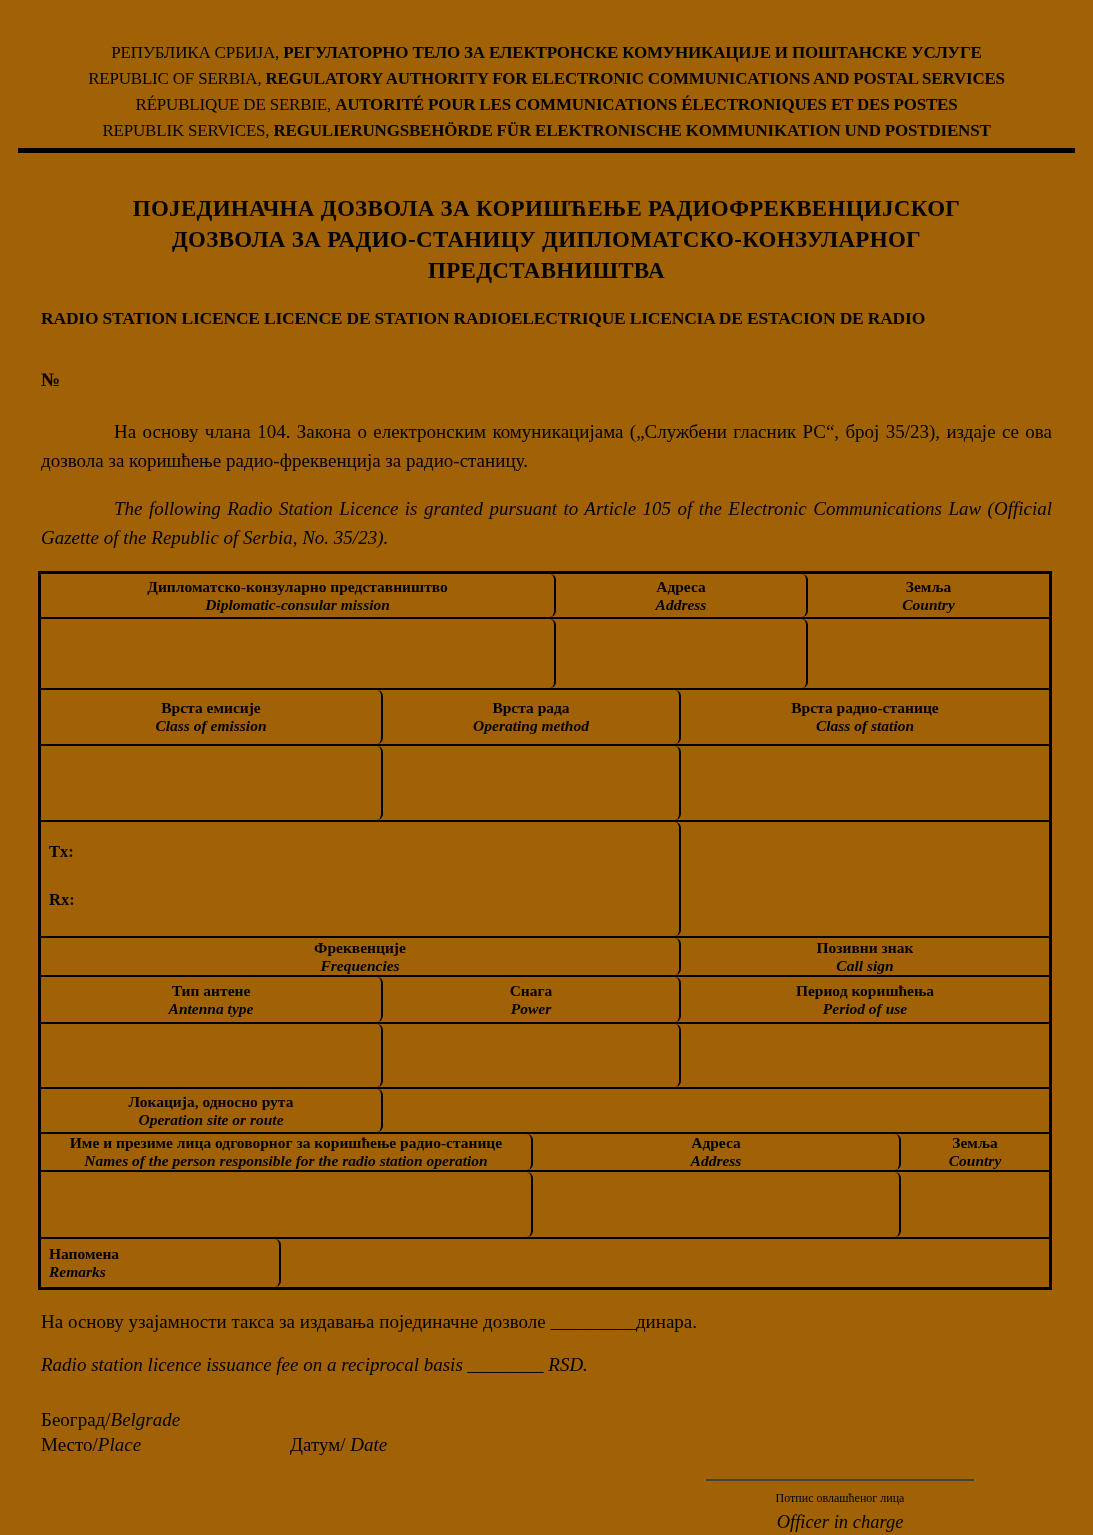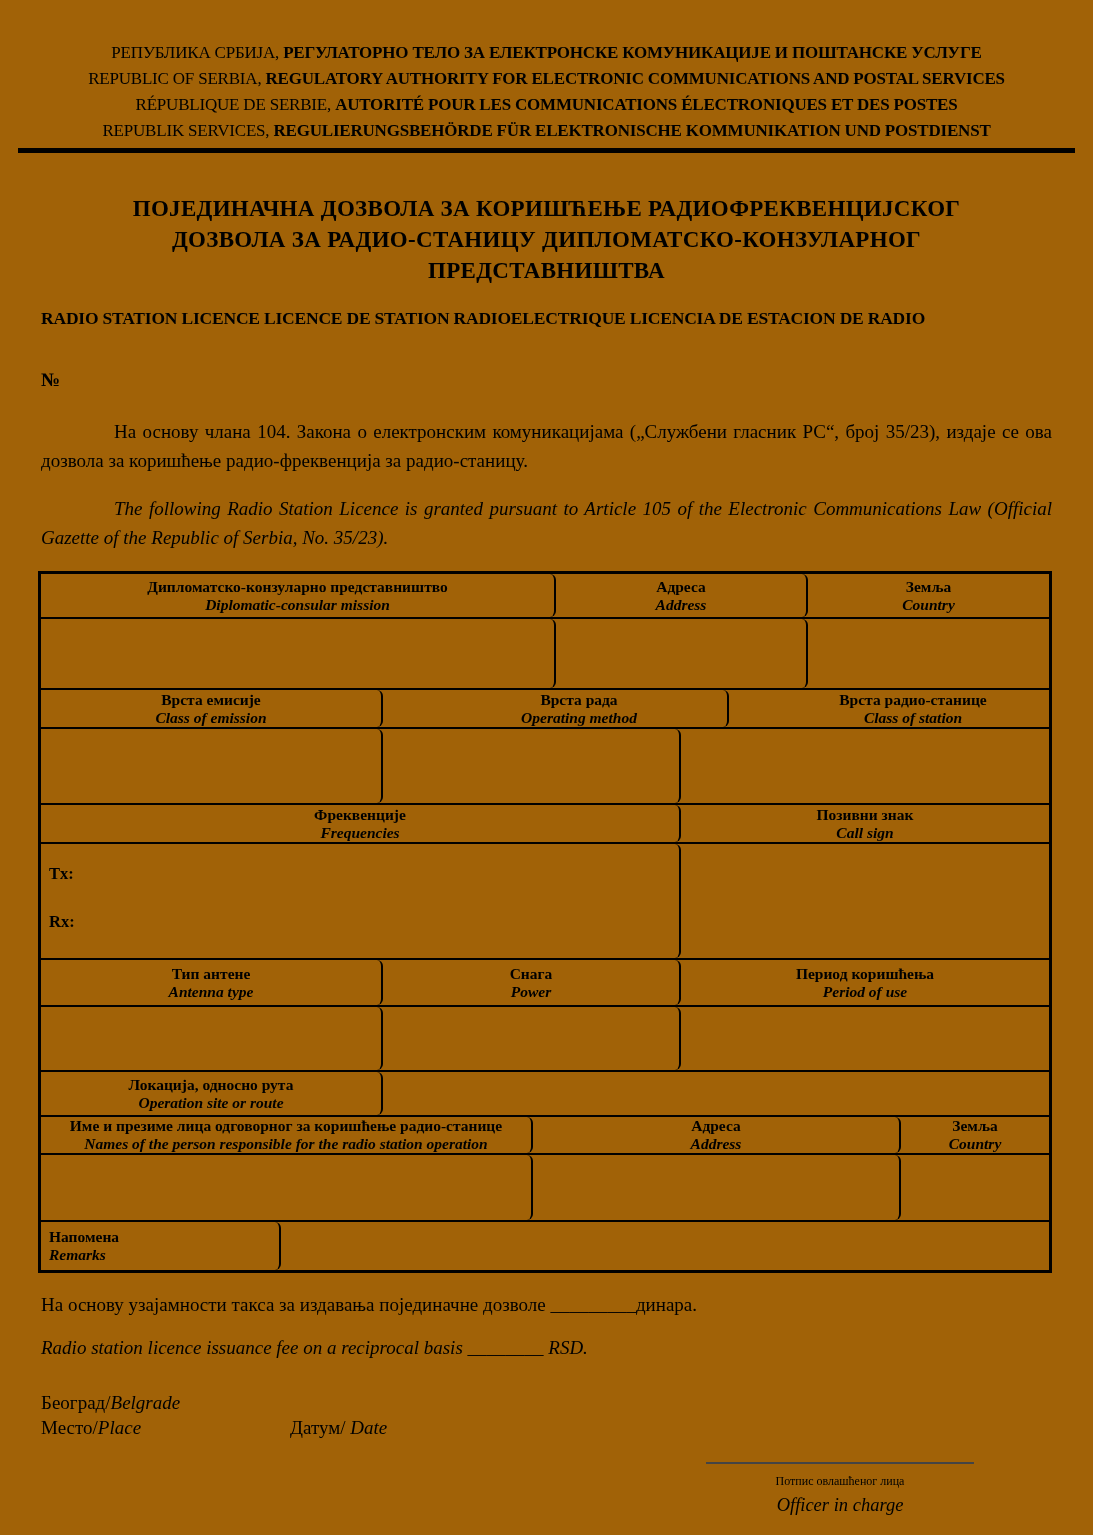--- a/index.html
+++ b/index.html
@@ -28,21 +28,21 @@
   .tbl { margin:18px 41px 0 38px; border:3px solid #000; }
   .trow { display:flex; border-bottom:2px solid #000; box-sizing:border-box; }
   .trow:last-child { border-bottom:none; }
   .tcell { box-sizing:border-box; border-right:2px solid #000; display:flex; flex-direction:column; justify-content:center; align-items:center; text-align:center;border-radius:6px; }
   .tcell:last-child { border-right:none; }
   .grow { flex:1 1 auto; }
   .hlabel-sr { font-weight:bold; font-size:15.5px; line-height:18px; }
   .hlabel-en { font-weight:bold; font-style:italic; font-size:15.5px; line-height:18px; }
   .left-cell { align-items:flex-start; text-align:left; padding-left:8px; }
   .r1h { height:45px; } .r1e { height:71px; }
-  .r2h { height:39px;gap:48px; } .r2e { height:76px; }
+  .r2h { height:56px; } .r2e { height:76px; }
   .r3h { height:39px; } .r3c { height:116px; }
   .r4h { height:47px; } .r4e { height:65px; }
   .r5  { height:45px; }
   .r6h { height:38px; } .r6e { height:67px; }
   .r7  { height:48px;gap:8px; }
   .wA1 { width:515px; } .wA2 { width:252px; }
   .wB1 { width:342px; } .wB2 { width:298px; }
   .wC1 { width:640px; }
   .wD1 { width:342px; }
   .wE1 { width:492px; } .wE2 { width:368px; }
@@ -125,37 +125,37 @@
         <div class="hlabel-sr">Врста радио-станице</div>
         <div class="hlabel-en">Class of station</div>
       </div>
     </div>
     <div class="trow r2e">
       <div class="tcell wB1"></div>
       <div class="tcell wB2"></div>
       <div class="tcell grow"></div>
     </div>
 
+    <div class="trow r3c">
+      <div class="tcell wC1 left-cell txrx">
+        <div class="lbl">Tx:</div>
+        <div class="lbl">Rx:</div>
+      </div>
+      <div class="tcell grow"></div>
+    </div>
     <div class="trow r3h">
       <div class="tcell wC1">
         <div class="hlabel-sr">Фреквенције</div>
         <div class="hlabel-en">Frequencies</div>
       </div>
       <div class="tcell grow">
         <div class="hlabel-sr">Позивни знак</div>
         <div class="hlabel-en">Call sign</div>
       </div>
     </div>
-    <div class="trow r3c">
-      <div class="tcell wC1 left-cell txrx">
-        <div class="lbl">Tx:</div>
-        <div class="lbl">Rx:</div>
-      </div>
-      <div class="tcell grow"></div>
-    </div>
 
     <div class="trow r4h">
       <div class="tcell wB1">
         <div class="hlabel-sr">Тип антене</div>
         <div class="hlabel-en">Antenna type</div>
       </div>
       <div class="tcell wB2">
         <div class="hlabel-sr">Снага</div>
         <div class="hlabel-en">Power</div>
       </div>

